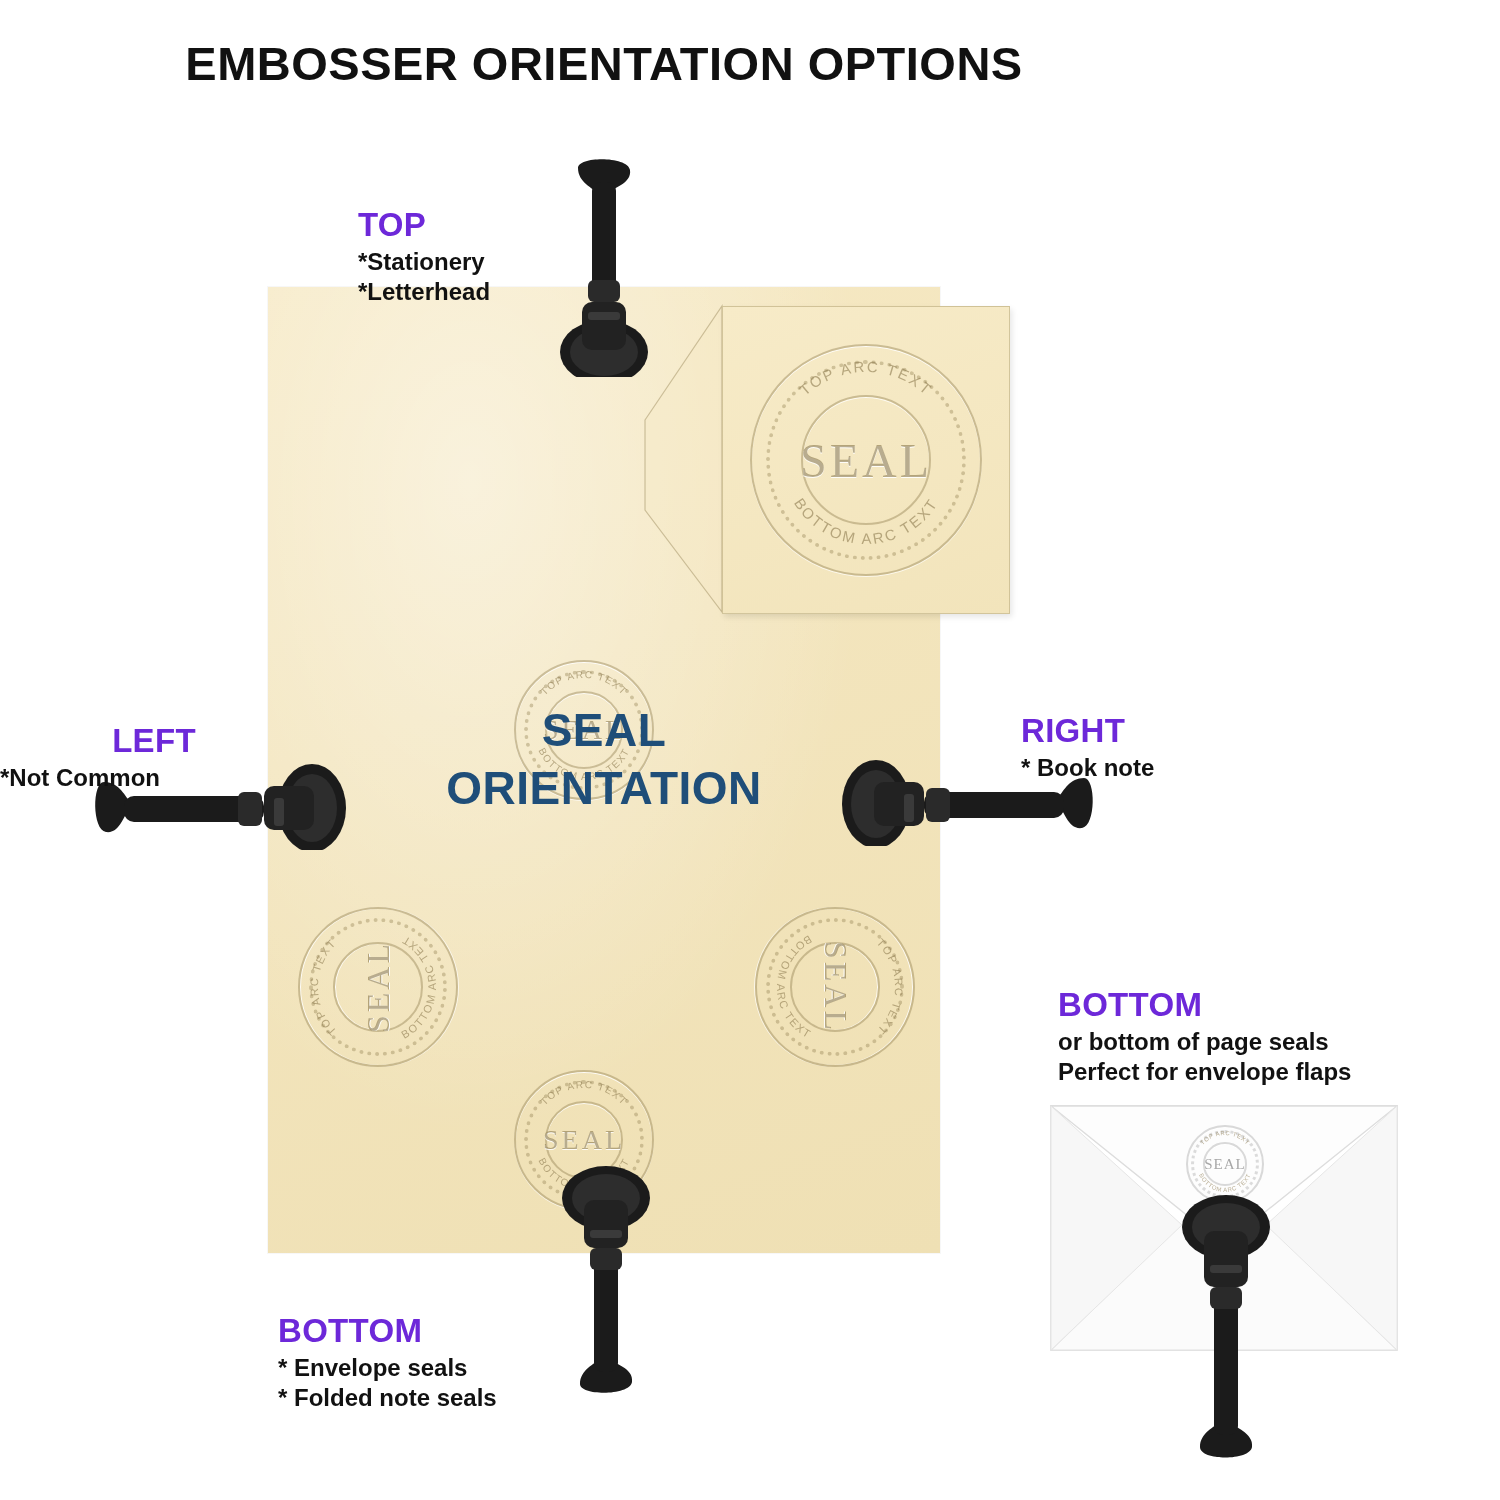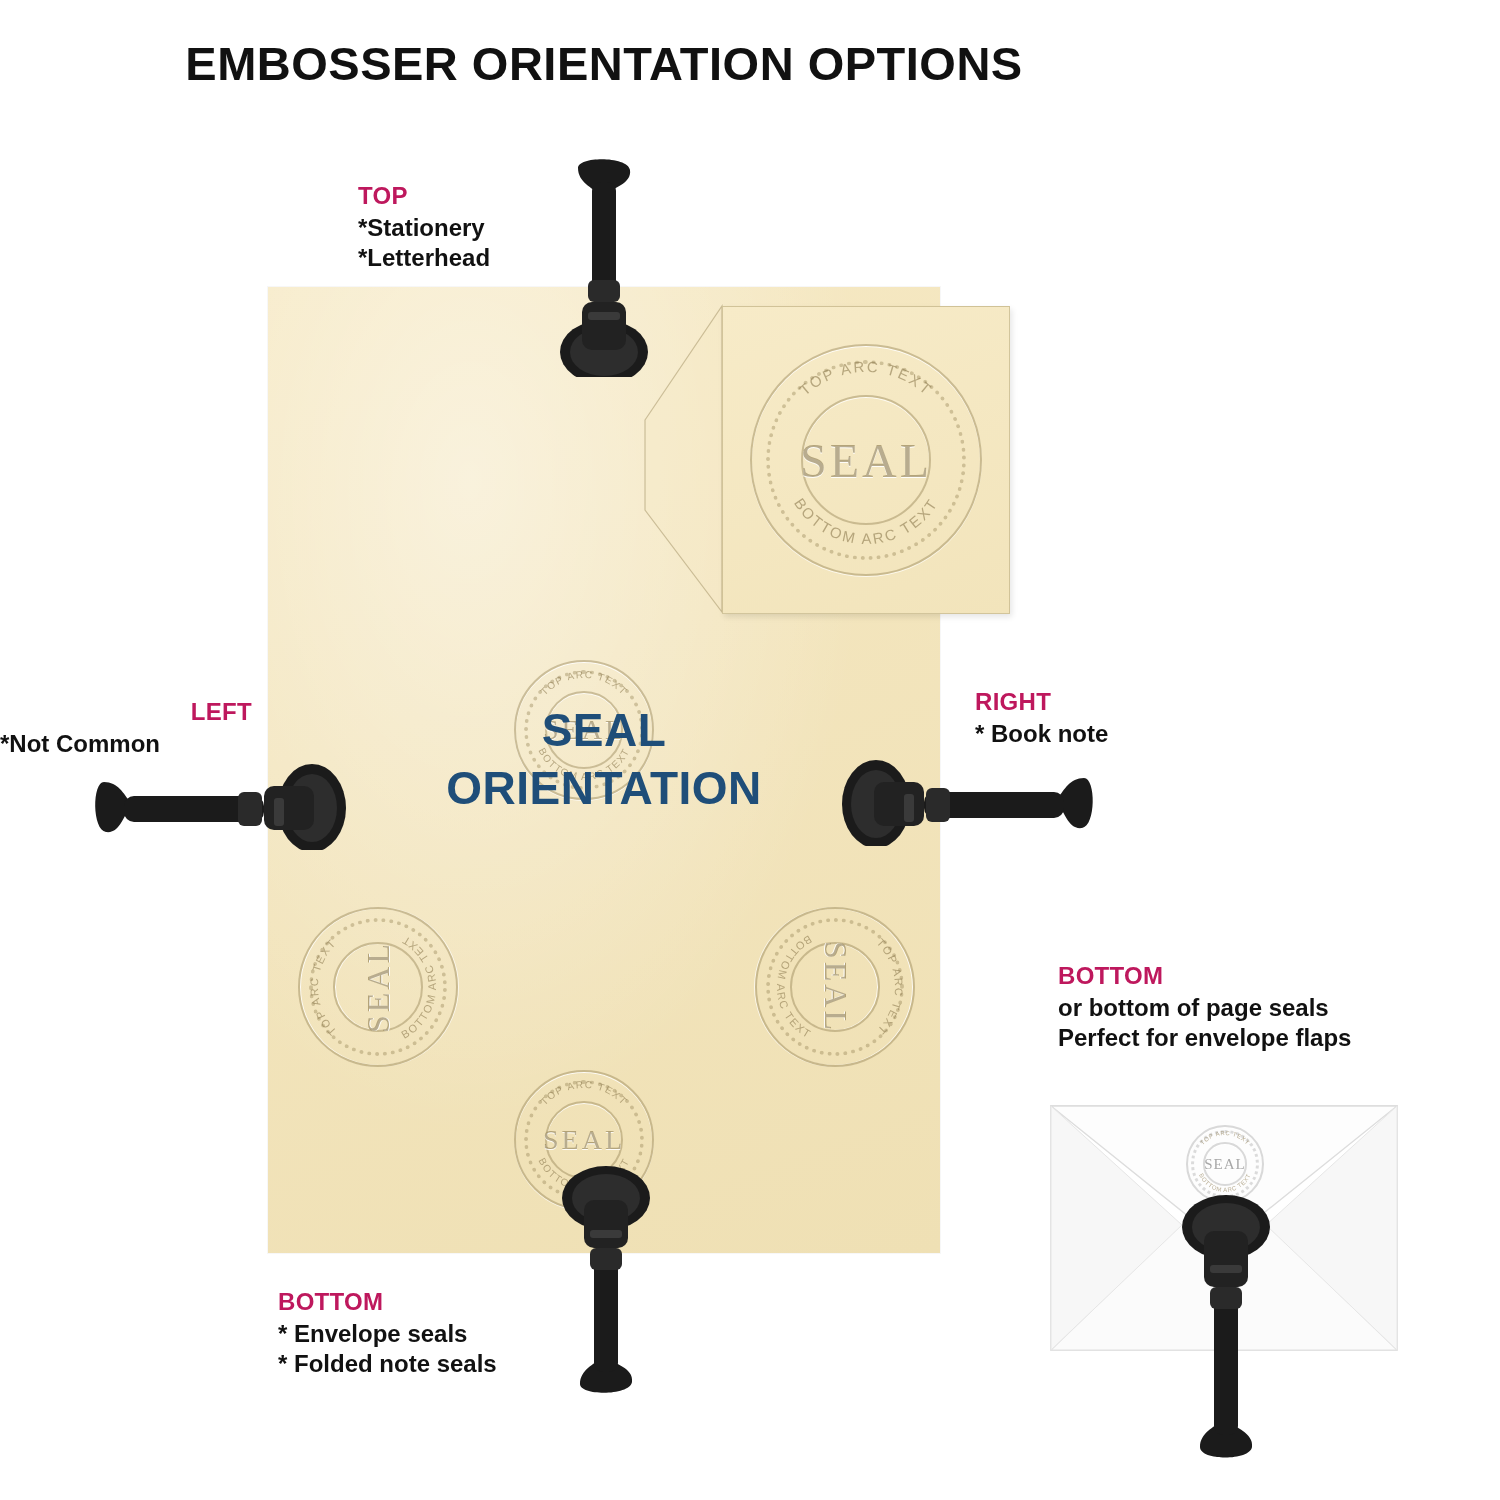--- a/index.html
+++ b/index.html
@@ -97,22 +97,23 @@
     box-shadow:2px 3px 6px rgba(0,0,0,.10);
   }
   .zoom-lines{position:absolute;left:620px;top:300px;width:420px;height:330px;}
 
   
   .tool{position:absolute;}
 
   
   .lbl{position:absolute;}
   .lbl .hd{
-    color:#be185d;font-weight:bold;font-size:24px;letter-spacing:.3px;
+    color:#6d28d9;font-weight:bold;font-size:33px;letter-spacing:.3px;
     margin-bottom:3px;
+    margin-top:24px;
   }
   .lbl .sub{
     color:#111111;font-weight:bold;font-size:24px;line-height:1.24;
   }
   .lbl.right-align{text-align:right;}
 
   
   .envelope{
     position:absolute;left:1050px;top:1105px;width:348px;height:246px;
   }
@@ -332,25 +333,25 @@
   </svg>
 </div>
 
 <div class="lbl" style="left:358px;top:182px;">
   <div class="hd">TOP</div>
   <div class="sub">*Stationery</div>
   <div class="sub">*Letterhead</div>
 </div>
 
 <div class="lbl right-align" style="left:0px;top:698px;width:252px;">
-  <div class="hd" style="text-align:right;padding-left:56px;">LEFT</div>
+  <div class="hd" style="text-align:center;padding-left:56px;">LEFT</div>
   <div class="sub" style="text-align:left;">*Not Common</div>
 </div>
 
-<div class="lbl" style="left:975px;top:688px;">
+<div class="lbl" style="left:1021px;top:688px;">
   <div class="hd">RIGHT</div>
   <div class="sub">* Book note</div>
 </div>
 
 <div class="lbl" style="left:278px;top:1288px;">
   <div class="hd">BOTTOM</div>
   <div class="sub">* Envelope seals</div>
   <div class="sub">* Folded note seals</div>
 </div>
 

